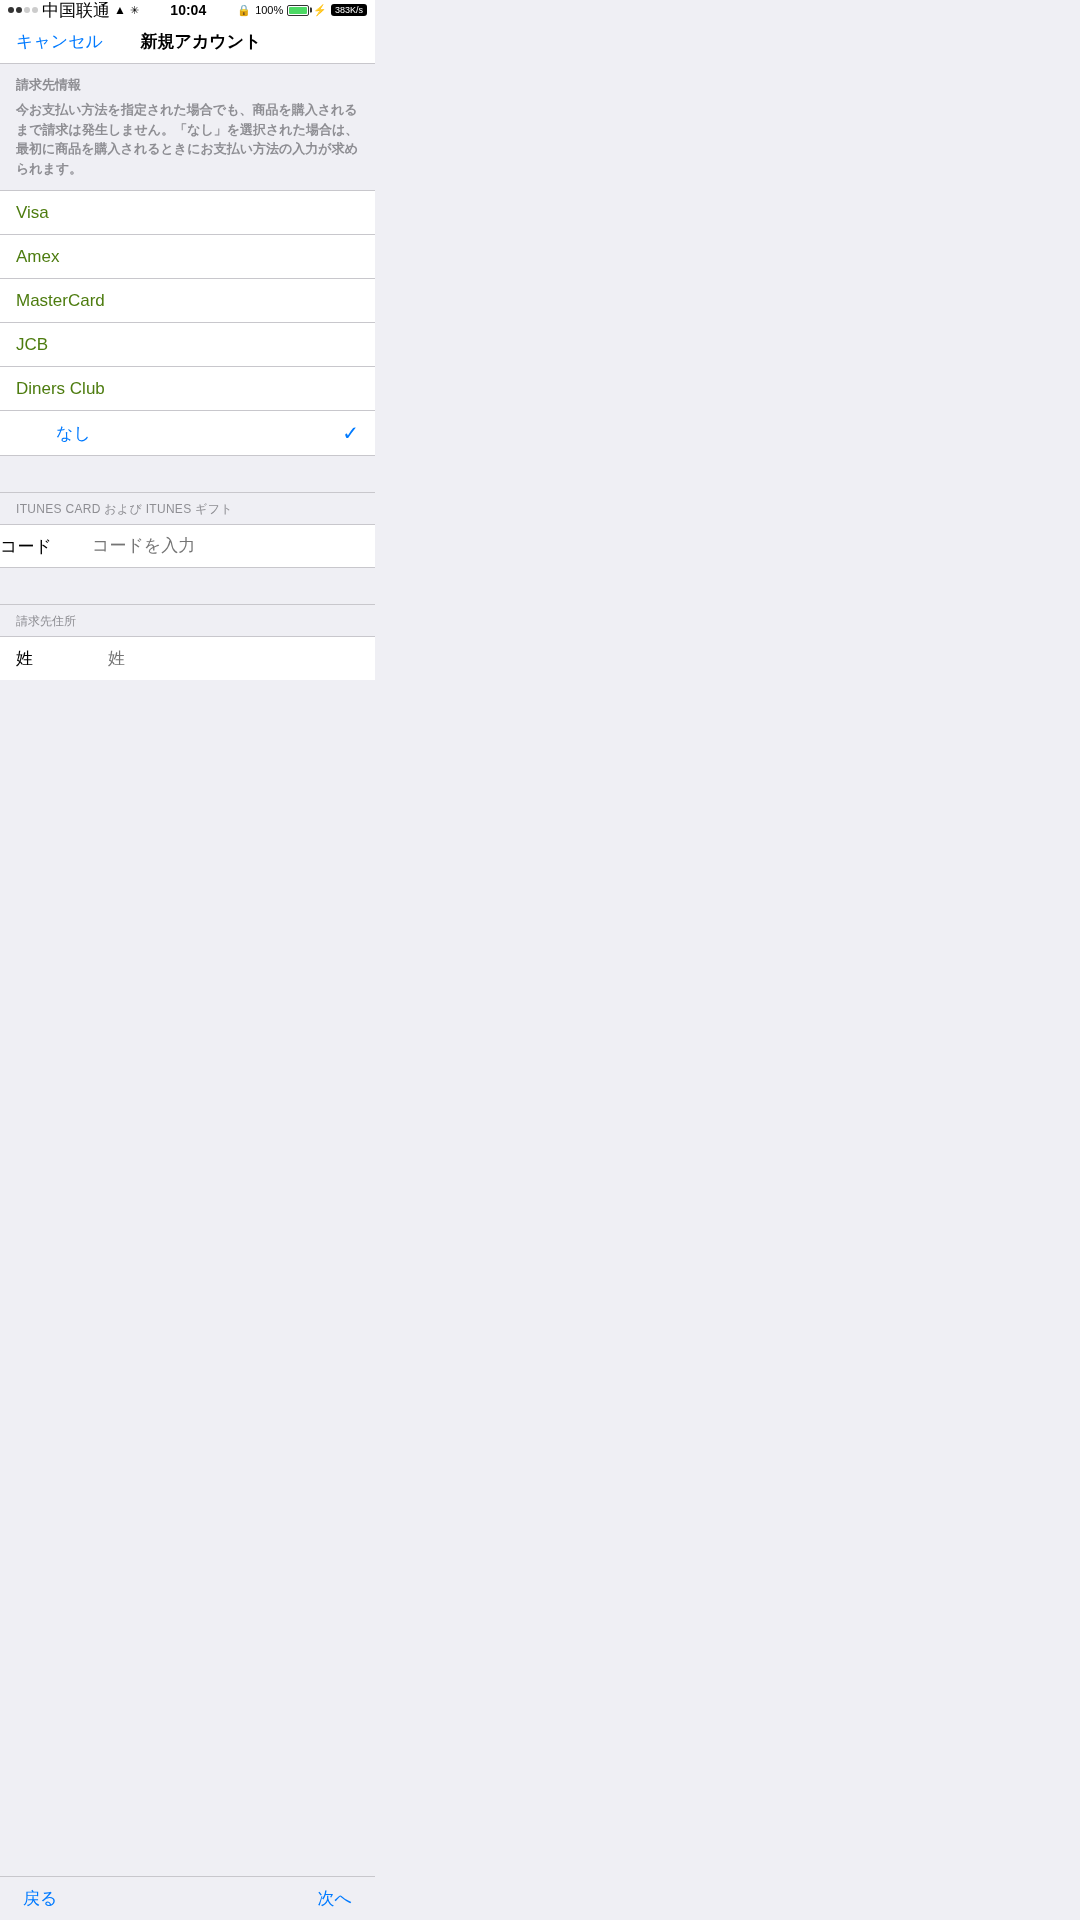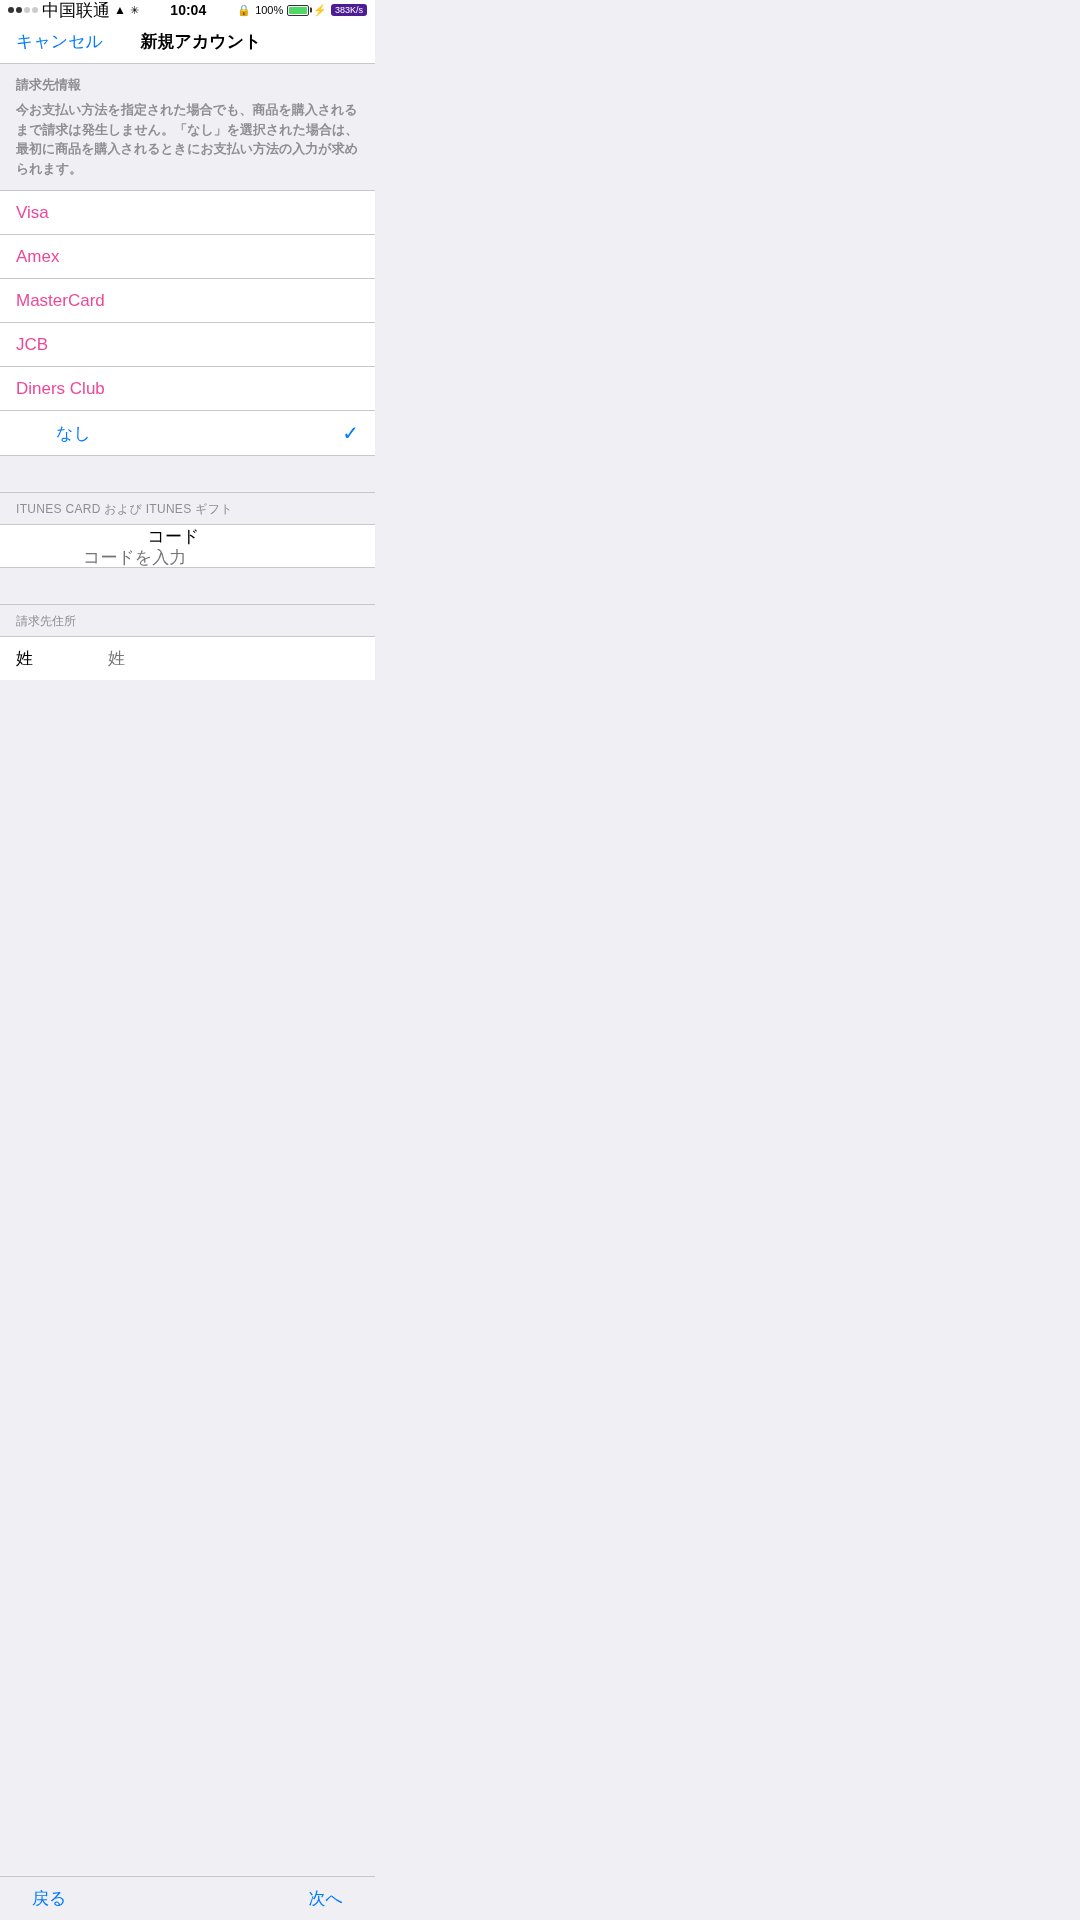--- a/index.html
+++ b/index.html
@@ -75,21 +75,21 @@
       transform: translateY(-50%);
       border-radius: 0 1px 1px 0;
     }
     .battery-fill {
       background: #4cd964;
       height: 100%;
       width: 100%;
       border-radius: 1px;
     }
     .speed-badge {
-      background: #4c1d95;
+      background: #000000;
       color: white;
       font-size: 9px;
       padding: 1px 4px;
       border-radius: 3px;
     }
 
     
     .nav-bar {
       height: 44px;
       background: white;
@@ -145,21 +145,21 @@
       padding: 0 16px;
       height: 44px;
       background: white;
       border-bottom: 1px solid #c8c7cc;
     }
     .table-row:last-child {
       border-bottom: none;
     }
     .row-label {
       font-size: 17px;
-      color: #ec4899;
+      color: #4d7c0f;
     }
     .row-label.blue {
       color: #007aff;
       margin-left: 40px;
     }
     .checkmark {
       color: #007aff;
       font-size: 20px;
     }
 
@@ -184,21 +184,20 @@
 
     
     .input-row {
       display: flex;
       align-items: center;
       background: white;
       border-top: 1px solid #c8c7cc;
       border-bottom: 1px solid #c8c7cc;
       padding: 0 0;
       height: 44px;
-      flex-direction: column;
     }
     .input-label {
       font-size: 17px;
       color: #000;
       min-width: 80px;
     }
     .input-field {
       flex: 1;
       font-size: 17px;
       color: #c7c7cc;
@@ -251,21 +250,21 @@
       position: fixed;
       bottom: 0;
       left: 0;
       width: 375px;
       height: 44px;
       background: #efeff4;
       border-top: 1px solid #c8c7cc;
       display: flex;
       align-items: center;
       justify-content: space-between;
-      padding: 0 32px;
+      padding: 0 23px;
     }
     .toolbar-btn {
       font-size: 17px;
       color: #007aff;
     }
   </style>
 </head>
 <body>
 
 <div class="status-bar">

